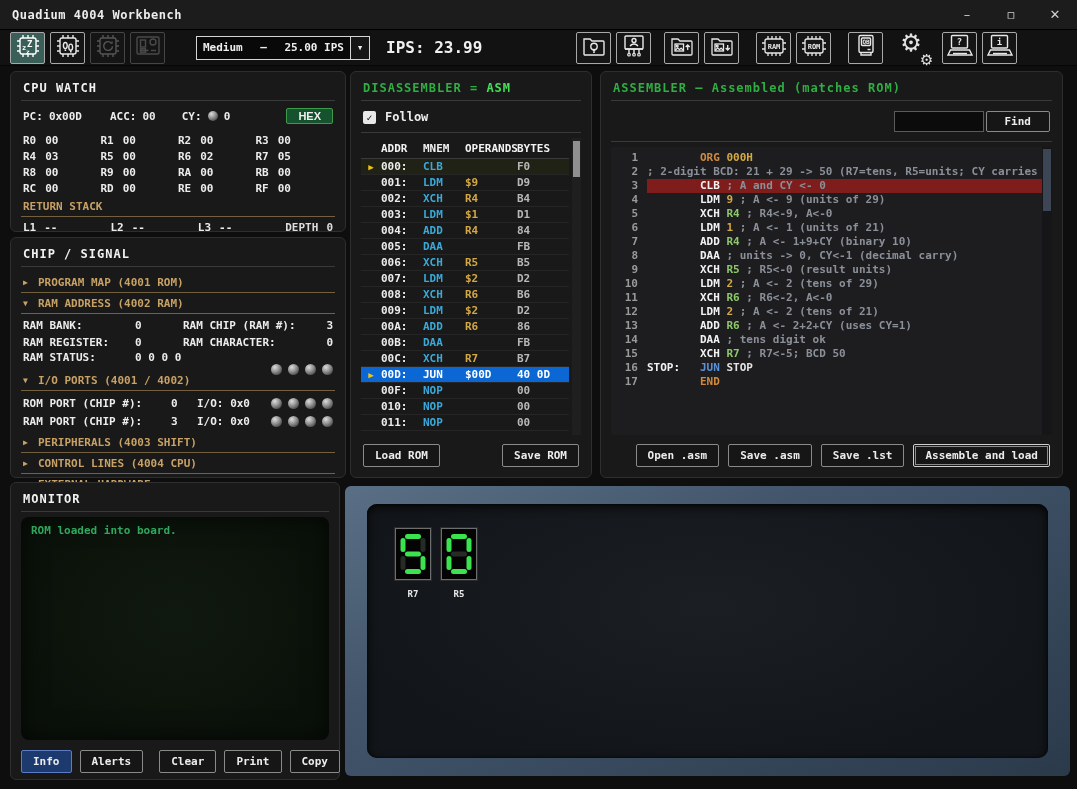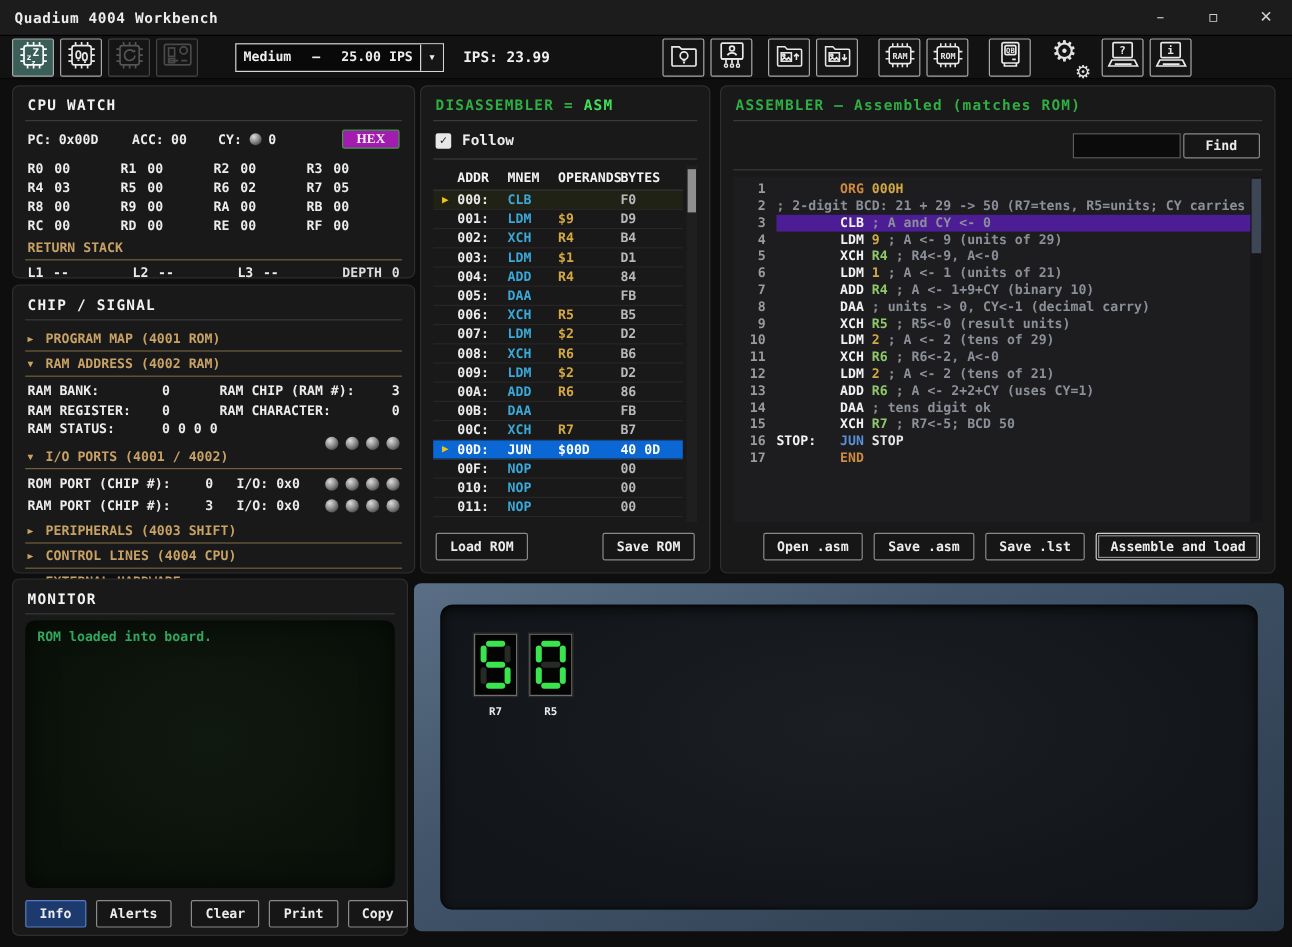--- a/index.html
+++ b/index.html
@@ -22,21 +22,21 @@
   .tbtn { width:35px; height:32px; border:1px solid #a8a8a8; border-radius:2px; background:#151515;
     display:flex; align-items:center; justify-content:center; margin-right:5px; position:relative; }
   .tbtn.active { background:#3a5f58; }
   .tbtn.dim { border-color:#454545; }
   .speed-combo { margin-left:26px; width:174px; height:24px; background:#090909;
     border:1px solid #d6d6d6; display:flex; align-items:center; font-size:11px; font-weight:bold; color:#eee; }
   .speed-text { flex:1; display:flex; align-items:center; padding:0 6px; }
   .speed-text .dash { margin:0 auto; }
   .combo-arrow { width:19px; height:100%; border-left:1px solid #d6d6d6; display:flex;
     align-items:center; justify-content:center; font-size:7px; color:#eee; background:#161616; }
-  .ips { margin-left:16px; font-size:12px; font-weight:bold; color:#f0f0f0; }
+  .ips { margin-left:16px; font-size:16px; font-weight:bold; color:#f0f0f0; }
   .tool-right { display:flex; align-items:center; margin-left:94px; }
   .gap-sm { width:8px; } .gap-md { width:12px; }
   .gear-wrap { position:relative; width:30px; height:30px; color:#e2e2e2; }
   .gear-big { position:absolute; left:0; top:-4px; font-size:24px; font-family:"DejaVu Sans",sans-serif; }
   .gear-small { position:absolute; right:-3px; bottom:-6px; font-size:15px; font-family:"DejaVu Sans",sans-serif; }
   
   .panel { position:absolute; background:#191919; border:1px solid #2e2e2e; border-radius:6px;
     padding:6px 10px; display:flex; flex-direction:column; }
   .panel-title { font-size:12px; font-weight:bold; color:#f2f2f2; letter-spacing:1px; padding:3px 2px 5px; }
   .phr { border:none; border-top:1px solid #3a3a3a; margin:0 0 5px; }
@@ -45,22 +45,22 @@
   #monitor     { left:10px;  top:482px; width:330px; height:298px; }
   #disassembler{ left:350px; top:71px;  width:242px; height:407px; }
   #assembler   { left:600px; top:71px;  width:463px; height:407px; }
   
   .cpu-row { display:flex; align-items:center; font-size:11px; font-weight:bold; color:#ececec; padding:2px 2px 6px; }
   .cpu-row .lbl { margin-right:6px; }
   .cpu-val { color:#ececec; }
   .led { width:11px; height:11px; border-radius:50%;
     background:radial-gradient(circle at 35% 30%, #dcdcdc, #969696 40%, #4c4c4c 78%, #353535); }
   .cy-led { width:10px; height:10px; margin:0 6px 0 0; }
-  .hex-btn { margin-left:auto; border:1px solid #3d9a4a; border-radius:2px; background:#a21caf;
-    color:#f0f0f0; font-size:11px; font-weight:bold; padding:1px 11px; font-family:Liberation Serif, serif; }
+  .hex-btn { margin-left:auto; border:1px solid #3d9a4a; border-radius:2px; background:#14532d;
+    color:#f0f0f0; font-size:11px; font-weight:bold; padding:1px 11px; font-family:Liberation Sans, sans-serif; }
   .section-label { color:#c8a165; font-size:11px; font-weight:bold; border-bottom:1px solid #73603e;
     padding:2px 2px 3px; }
   .registers-grid { display:grid; grid-template-columns:repeat(4,1fr); padding:3px 2px 2px;
     font-size:11px; font-weight:bold; row-gap:1px; }
   .reg-cell { height:15px; line-height:15px; }
   .reg-name { color:#ececec; margin-right:9px; }
   .reg-val { color:#ececec; }
   .stack-row { display:grid; grid-template-columns:1fr 1fr 1fr auto; font-size:11px; font-weight:bold;
     padding:4px 2px 0; }
   .stack-slot .reg-name { margin-right:8px; }
@@ -115,21 +115,21 @@
   .dis-buttons { display:flex; justify-content:space-between; gap:9px; padding:9px 2px 4px; }
   
   .find-row { display:flex; justify-content:flex-end; align-items:flex-end; gap:2px; padding:5px 2px 9px; }
   .find-input { width:90px; height:21px; background:#0b0b0b; border:1px solid #5a5a5a; color:#eee;
     font-family:inherit; font-size:11px; padding:0 5px; }
   .editor { position:relative; flex:1; background:#1d1d1f; border-radius:2px; overflow:hidden;
     font-size:11px; font-weight:bold; padding:4px 0 0; }
   .aline { display:flex; height:14px; line-height:14px; white-space:pre; }
   .gut { width:36px; flex-shrink:0; text-align:right; padding-right:9px; color:#9a9a9a; }
   .acode { flex:1; color:#e4e4e4; }
-  .aline.hl .acode { background:#4c1d95; }
+  .aline.hl .acode { background:#7f1d1d; }
   .tk-dir { color:#d08a3e; } .tk-num { color:#d4a843; } .tk-mnem { color:#f2f2f2; }
   .tk-reg { color:#8ec86a; } .tk-com { color:#8a8f98; } .tk-jmp { color:#5b8fd6; }
   .tk-lbl { color:#f2f2f2; } .tk-plain { color:#e4e4e4; }
   .ed-scroll { position:absolute; top:0; right:0; width:10px; height:100%; background:#161618; }
   .ed-thumb { position:absolute; top:2px; left:1px; right:1px; height:62px; background:#3c4654; }
   .asm-buttons { display:flex; justify-content:flex-end; align-items:flex-end; gap:9px; padding:9px 2px 4px; }
   .btn-default { position:relative; border-color:#cfcfcf; }
   .btn-default::after { content:""; position:absolute; inset:1px; border:1px solid #8c8c8c; pointer-events:none; }
   
   #board { position:absolute; left:345px; top:486px; width:725px; height:290px; border-radius:6px;

